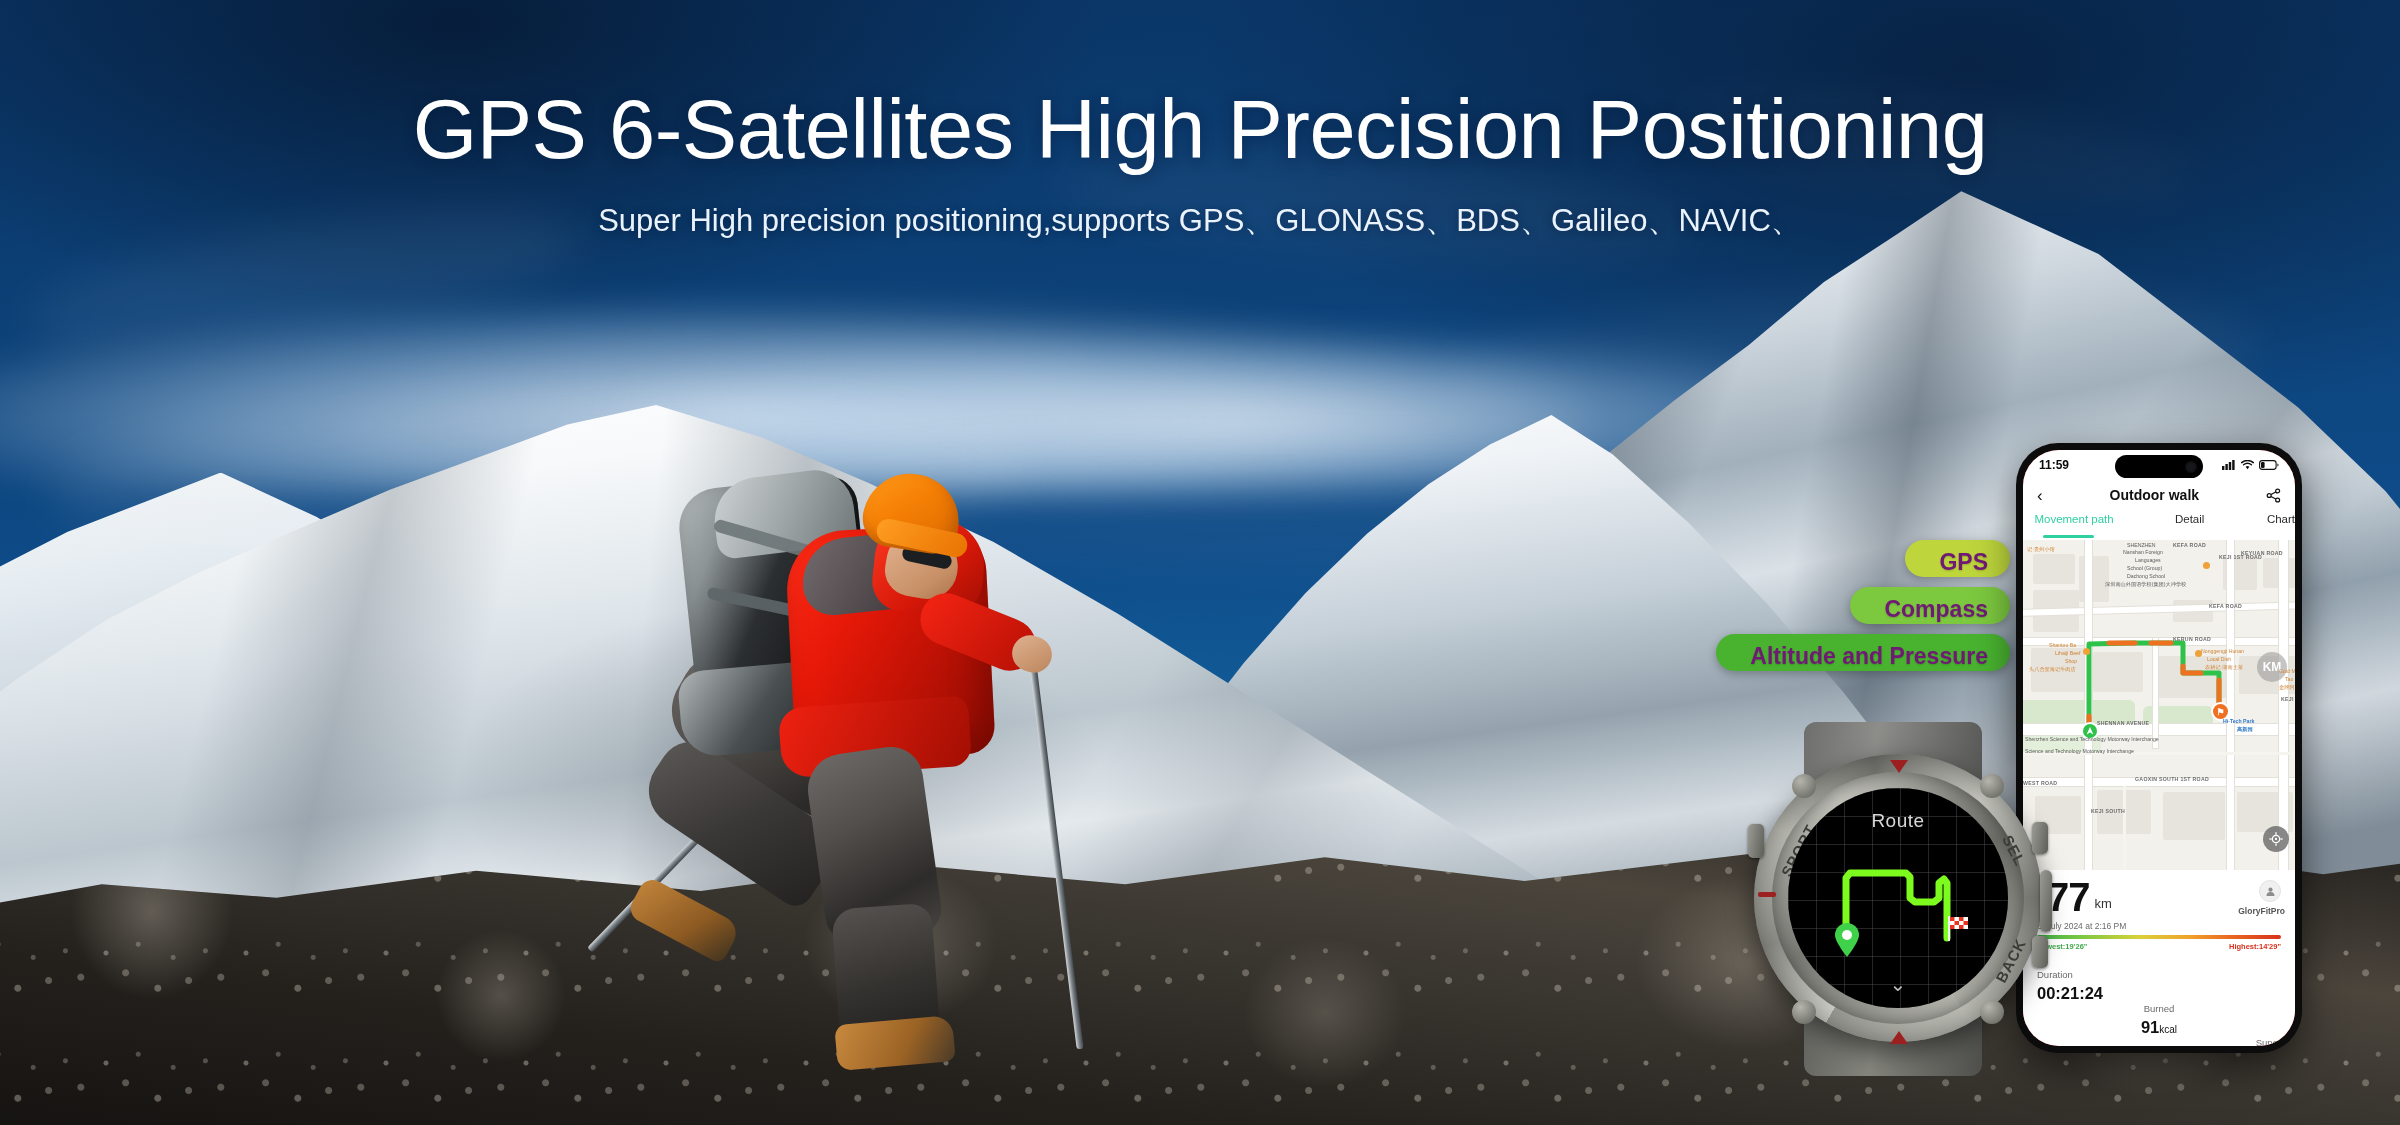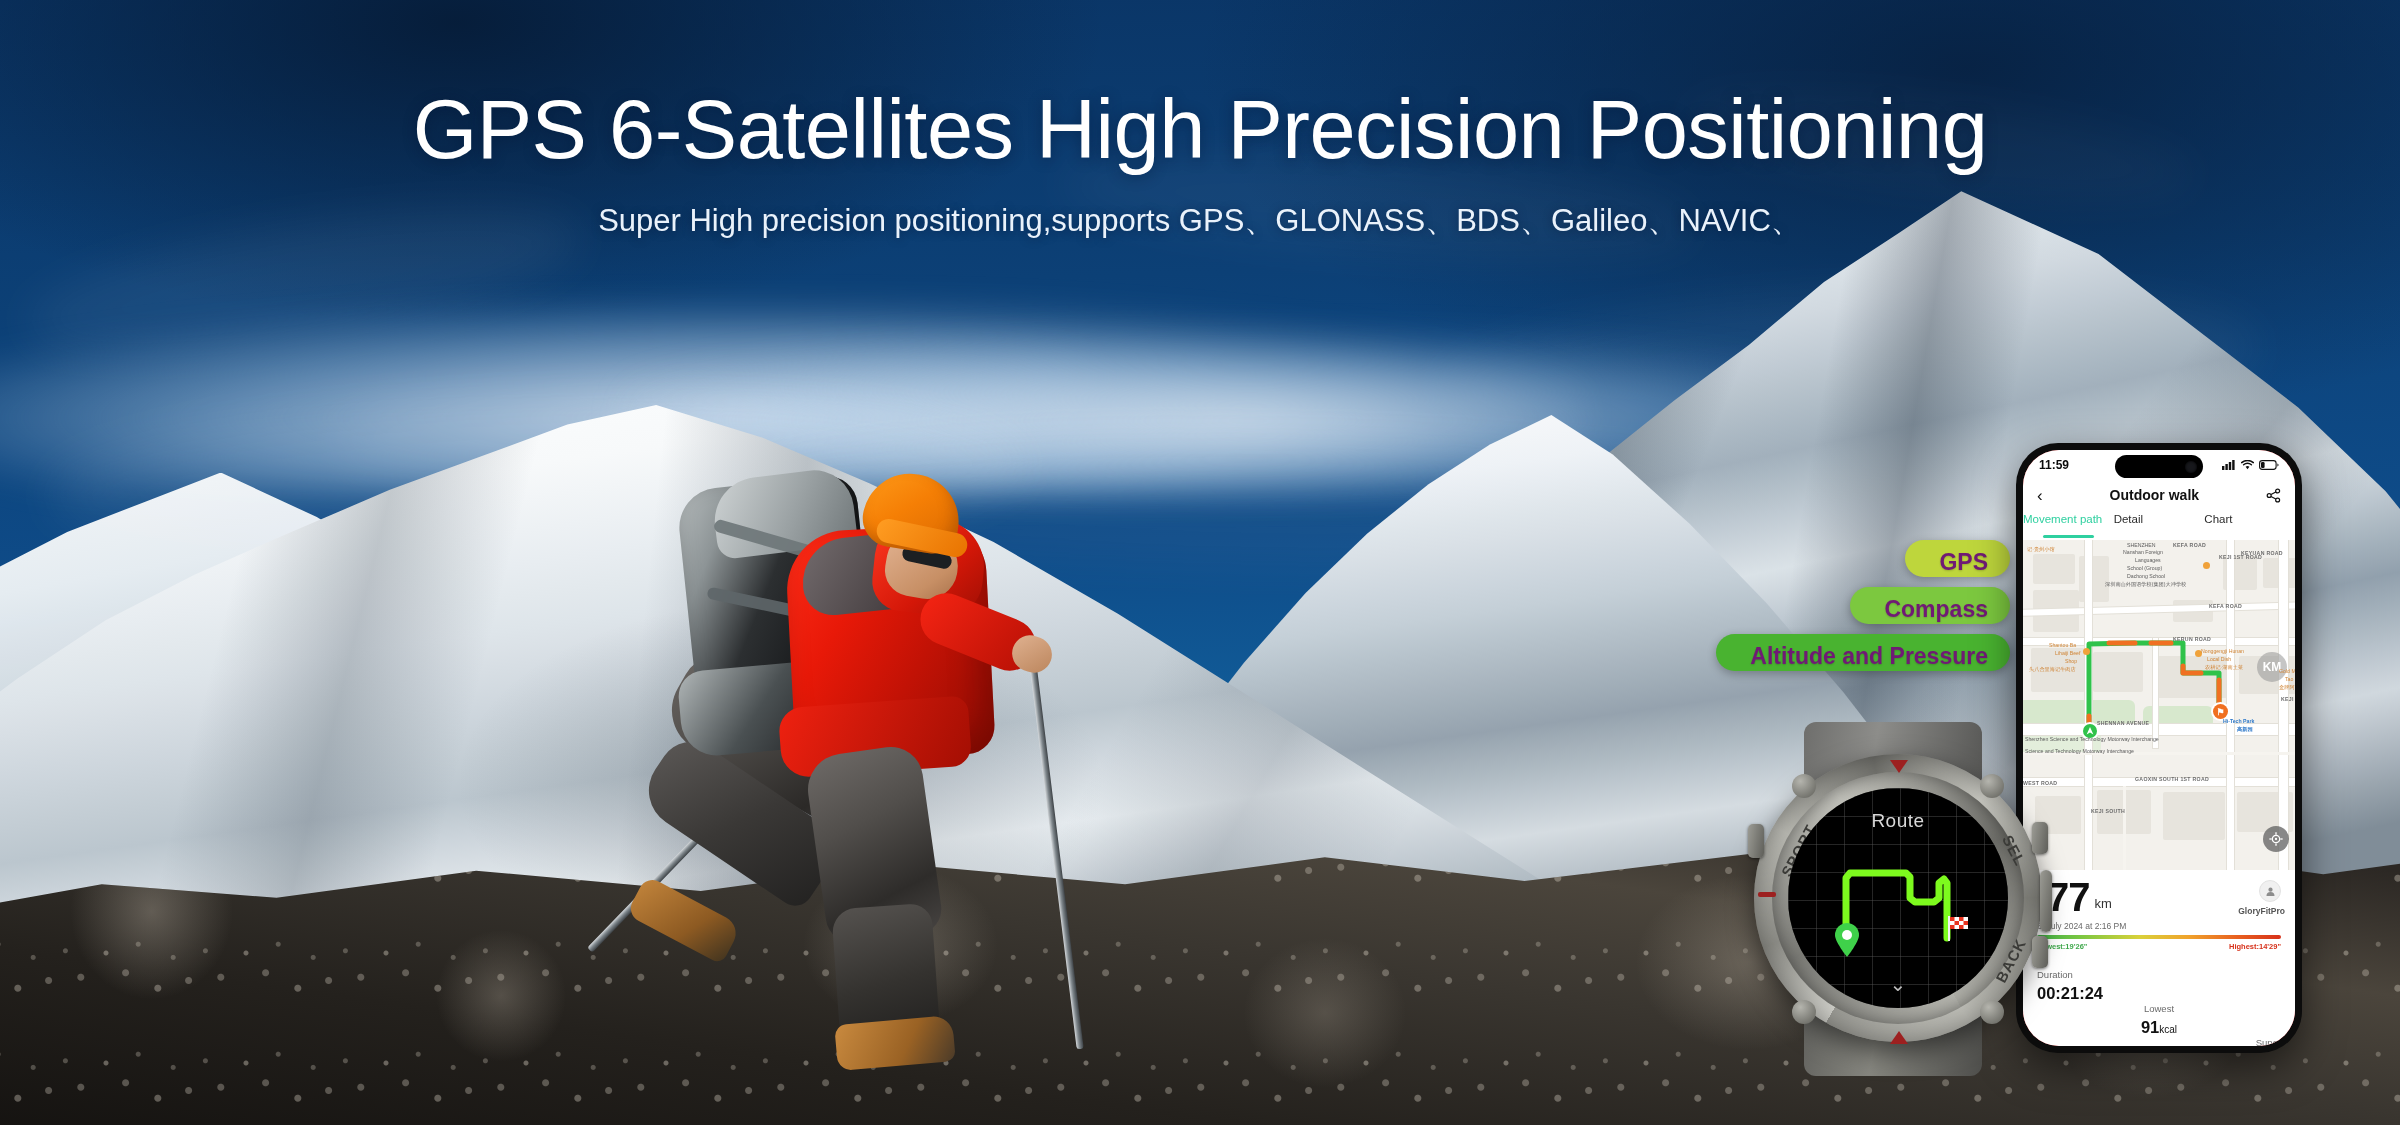--- a/index.html
+++ b/index.html
@@ -205,21 +205,21 @@
   .status-right { display:flex; align-items:center; gap:5px; }
   .dynamic-island { position:absolute; left:50%; transform:translateX(-50%); top:5px;
     width:88px; height:23px; border-radius:14px; background:#000; }
   .di-cam { position:absolute; right:6px; top:5.5px; width:12px; height:12px; border-radius:50%;
     background:#17181c; box-shadow:inset 0 0 3px #000; }
 
   .navbar { height:30px; display:flex; align-items:center; justify-content:space-between;
     padding:0 14px; background:#fff; }
   .nav-title { font-size:14px; font-weight:bold; color:#111; }
   .tabs { height:30px; display:flex; background:#fff; }
-  .tab { flex:1; text-align:left; font-size:11.5px; color:#2b2b2b; position:relative;
+  .tab { flex:1; text-align:right; font-size:11.5px; color:#2b2b2b; position:relative;
     padding-top:3px; }
   .tab.active { color:#2fd0a0; }
   .tab.active:after { content:""; position:absolute; left:22%; right:22%; bottom:2px; height:3px;
     border-radius:2px; background:#2fd0a0; }
 
   
   .map { position:relative; height:330px; background:#f3f1ec; overflow:hidden; }
   .blk { position:absolute; background:#e7e4dd; border-radius:2px; }
   .rd { position:absolute; background:#ffffff; }
   .rd-b { position:absolute; background:#ffffff; box-shadow:0 0 0 1px #e3e0d8; }
@@ -547,21 +547,21 @@
           <div class="pace-low">Lowest:19'26"</div>
           <div class="pace-high">Highest:14'29"</div>
         </div>
 
         <div class="stats">
           <div class="stat">
             <div class="stat-k">Duration</div>
             <div class="stat-v">00:21:24</div>
           </div>
           <div class="stat">
-            <div class="stat-k">Lowest</div>
+            <div class="stat-k">Burned</div>
             <div class="stat-v">
               <span>91</span><small>kcal</small>
             </div>
           </div>
           <div class="stat">
             <div class="stat-k">Super</div>
             <div class="stat-v">2247</div>
           </div>
         </div>
 

